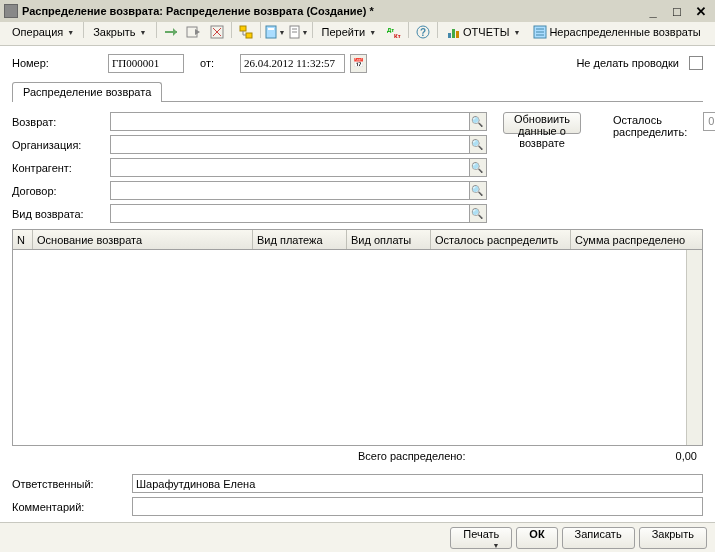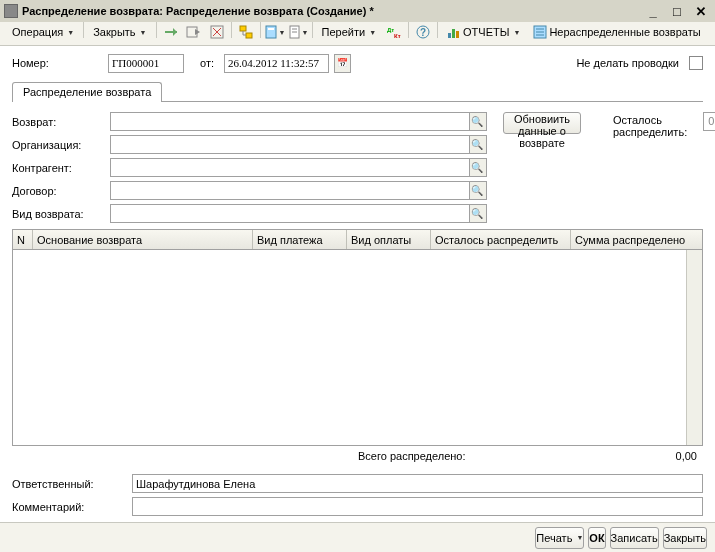--- a/index.html
+++ b/index.html
@@ -14,21 +14,21 @@
 .toolbar-sep { width: 1px; height: 16px; background: #c8c8c0; margin: 0 2px; }
 .tb-btn { width: 22px; height: 20px; display: inline-flex; align-items: center; justify-content: center; cursor: pointer; }
 .drop-arrow { font-size: 7px; color: #333; margin-left: 2px; }
 .content { flex: 1; padding: 6px 12px; display: flex; flex-direction: column; gap: 4px; overflow: hidden; }
 .row { display: flex; align-items: center; gap: 6px; height: 22px; }
 .lbl { width: 90px; text-align: left; }
 .input-box { height: 19px; border: 1px solid #a0a0a0; background: #fff; padding: 0 3px; font-family: Liberation Serif, serif; font-size: 11px; }
 .input-num { width: 76px; }
 .input-date { width: 105px; }
 .date-btn { width: 17px; height: 19px; border: 1px solid #a0a0a0; background: #f0f0e8; display: inline-flex; align-items: center; justify-content: center; cursor: pointer; margin-left: -1px; font-size: 9px; }
-.ot-lbl { margin-left: 10px; margin-right: 4px; }
+.ot-lbl { margin-left: 10px; margin-right: 20px; }
 .spacer { flex: 1; }
 .nopost-lbl { font-size: 11px; }
 .checkbox { width: 14px; height: 14px; border: 1px solid #888; background: #fff; margin-left: 4px; cursor: pointer; }
 .tabs { display: flex; border-bottom: 1px solid #a0a0a0; margin-top: 4px; }
 .tab { padding: 3px 10px 4px 10px; border: 1px solid #a0a0a0; border-bottom: none; background: #f4f3ec; border-radius: 3px 3px 0 0; margin-bottom: -1px; cursor: pointer; }
 .tab.active { background: #fff; }
 .tab-content { border: none; padding: 6px 0 0 0; flex: 1; display: flex; flex-direction: column; min-height: 0; }
 .form-grid { display: flex; gap: 16px; }
 .form-left { flex: 1; display: flex; flex-direction: column; gap: 4px; }
 .form-right { width: 200px; display: flex; gap: 16px; }
@@ -54,21 +54,21 @@
 .grid-body { flex: 1; background: #fff; }
 .grid-sb { width: 16px; background: #f0f0e8; border-left: 1px solid #c8c8c0; }
 .totals-row { display: flex; align-items: center; padding: 4px 6px; border-top: 0; }
 .totals-lbl { margin-right: auto; padding-left: 340px; }
 .totals-val { width: 110px; text-align: right; }
 .bottom-fields { margin-top: 4px; display: flex; flex-direction: column; gap: 4px; }
 .bf-row { display: flex; align-items: center; gap: 20px; }
 .bf-lbl { width: 100px; }
 .bf-input { flex: 1; height: 19px; border: 1px solid #a0a0a0; background: #fff; padding: 0 3px; font-family: inherit; font-size: 11px; }
 .footer { height: 30px; border-top: 1px solid #c8c8c0; background: #f4f3ec; display: flex; align-items: center; justify-content: flex-end; gap: 4px; padding: 0 8px; }
-.footer-btn { height: 22px; padding: 0 0; border: 1px solid #a0a0a0; background: linear-gradient(#fdfdfb, #ebeae2); cursor: pointer; border-radius: 3px; font-family: inherit; font-size: 11px; display: inline-flex; align-items: center; gap: 2px; }
+.footer-btn { height: 22px; padding: 0 12px; border: 1px solid #a0a0a0; background: linear-gradient(#fdfdfb, #ebeae2); cursor: pointer; border-radius: 3px; font-family: inherit; font-size: 11px; display: inline-flex; align-items: flex-end; gap: 2px; flex-direction: column; }
 .footer-btn.bold { font-weight: bold; }
 svg { display: block; }
 </style>
 </head>
 <body>
 
 <div class="window">
   <div class="titlebar">
     <span class="title-icon"></span>
     <span class="title-text">Распределение возврата: Распределение возврата (Создание) *</span>

